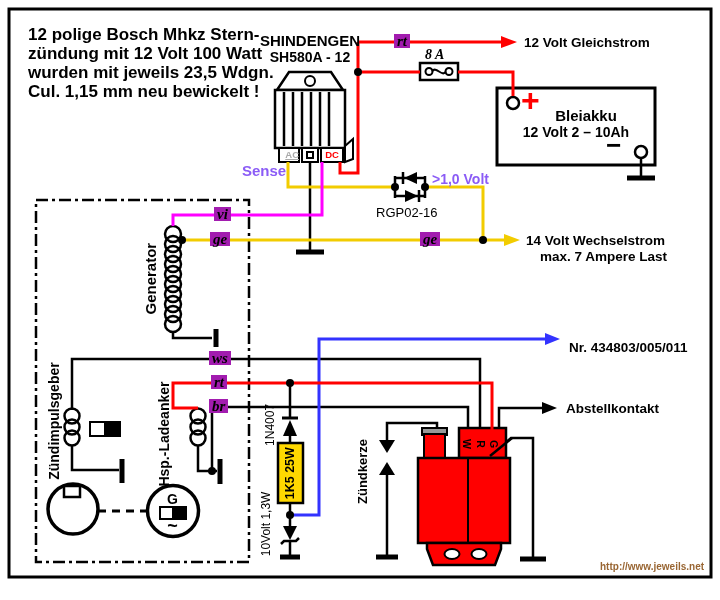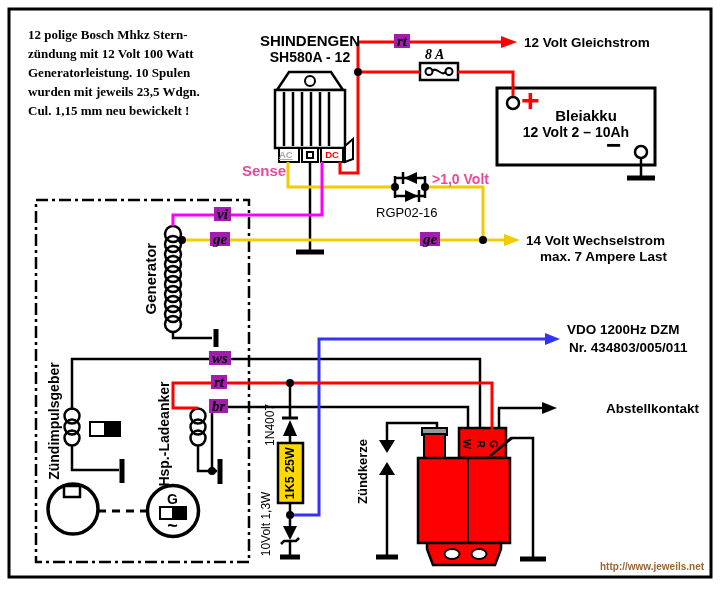--- a/index.html
+++ b/index.html
@@ -5,21 +5,21 @@
   html,body{margin:0;padding:0;background:#fff;}
   #stage{position:relative;width:720px;height:600px;background:#fff;overflow:hidden;
          font-family:"Liberation Sans",sans-serif;}
   #wiring{position:absolute;left:0;top:0;z-index:1;}
   .t{position:absolute;z-index:2;font-family:"Liberation Sans",sans-serif;font-weight:bold;
      color:#000;white-space:nowrap;font-size:13.5px;line-height:1.15;}
   .wl{position:absolute;z-index:3;font-family:"Liberation Serif",serif;font-style:italic;
       font-weight:bold;font-size:15px;line-height:14px;background:#a21caf;padding:0 3px;color:#000;}
   .rot{transform:rotate(-90deg);text-align:center;}
   .rot90{transform:rotate(90deg);text-align:center;}
-  .blue{color:#ec4899;}
+  .blue{color:#8b5cf6;}
   .red{color:#ff0000;}
   .note-line{white-space:nowrap;}
 </style>
 </head>
 <body>
 
 <div id="stage">
 
 <svg id="wiring" width="720" height="600" viewBox="0 0 720 600">
 
@@ -202,31 +202,30 @@
         <circle cx="395" cy="187" r="4"></circle>
         <circle cx="425" cy="187" r="4"></circle>
     <circle cx="182" cy="240" r="4"></circle>
         <circle cx="483" cy="240" r="4"></circle>
         <circle cx="290" cy="383" r="4"></circle>
     <circle cx="290" cy="515" r="4"></circle>
         <circle cx="212" cy="471" r="4"></circle>
   </g>
 </svg>
 
-<div class="t" style="left:28px;top:25px;font-size:13px;line-height:19px;font-family:Liberation Serif, serif;">
+<div class="t" style="left:28px;top:25px;font-size:17px;line-height:19px;">
   <div class="note-line">12 polige Bosch Mhkz Stern-</div>
   <div class="note-line">zündung mit 12 Volt 100 Watt</div>
-  <div class="note-line">Generatorleistung. 10 Spulen</div>
   <div class="note-line">wurden mit jeweils 23,5 Wdgn.</div>
   <div class="note-line">Cul. 1,15 mm neu bewickelt !</div>
 </div>
 
 <div class="t" style="left:250px;top:32px;width:120px;text-align:center;font-size:15px;">SHINDENGEN</div>
 <div class="t" style="left:250px;top:49px;width:120px;text-align:center;font-size:14px;">SH580A - 12</div>
-<div class="t" style="left:279px;top:150px;width:20px;text-align:left;font-size:9.5px;color:#aaaaaa;text-decoration:underline;">AC</div>
+<div class="t" style="left:279px;top:150px;width:20px;text-align:right;font-size:9.5px;color:#aaaaaa;text-decoration:underline;">AC</div>
 <div class="t red" style="left:321px;top:150px;width:22px;text-align:center;font-size:9.5px;">DC</div>
 <div class="t blue" style="left:242px;top:162px;font-size:15px;">Sense</div>
 
 <div class="wl" style="left:394px;top:34px;">rt</div>
 <div class="t" style="left:425px;top:47px;font-size:14px;font-family:'Liberation Serif',serif;font-style:italic;">8 A</div>
 <div class="t" style="left:524px;top:35px;">12 Volt Gleichstrom</div>
 
 <div class="t red" style="left:521px;top:82px;font-size:32px;">+</div>
 <div class="t" style="left:497px;top:107px;width:178px;text-align:center;font-size:15px;">Bleiakku</div>
 <div class="t" style="left:497px;top:124px;width:158px;text-align:center;font-size:14px;">12 Volt 2 – 10Ah</div>
@@ -236,38 +235,37 @@
 <div class="t" style="left:376px;top:206px;font-size:13px;font-weight:normal;">RGP02-16</div>
 
 <div class="wl" style="left:214px;top:207px;">vi</div>
 <div class="wl" style="left:210px;top:232px;">ge</div>
 <div class="wl" style="left:420px;top:232px;">ge</div>
 <div class="t" style="left:526px;top:233px;">14 Volt Wechselstrom</div>
 <div class="t" style="left:540px;top:249px;">max. 7 Ampere Last</div>
 
 <div class="t rot" style="left:95px;top:270px;width:112px;font-size:15px;">Generator</div>
 
-<div class="t" style="left:567px;top:322px;">VDO 1200Hz DZM</div>
 <div class="t" style="left:569px;top:340px;">Nr. 434803/005/011</div>
 
 <div class="wl" style="left:209px;top:351px;">ws</div>
 <div class="wl" style="left:211px;top:375px;">rt</div>
 <div class="wl" style="left:209px;top:399px;">br</div>
 
 <div class="t rot" style="left:-16px;top:413px;width:140px;font-size:14px;">Zündimpulsgeber</div>
 <div class="t rot" style="left:99px;top:426px;width:130px;font-size:14px;">Hsp.-Ladeanker</div>
 <div class="t rot" style="left:239px;top:418px;width:64px;font-size:12px;font-weight:normal;">1N4007</div>
 <div class="t rot" style="left:261px;top:466px;width:58px;font-size:12.5px;">1K5 25W</div>
 <div class="t rot" style="left:225px;top:517px;width:84px;font-size:12px;font-weight:normal;">10Volt 1,3W</div>
 <div class="t rot" style="left:323px;top:464px;width:80px;font-size:13px;">Zündkerze</div>
 
 <div class="t" style="left:164px;top:491px;width:17px;text-align:center;font-size:14px;">G</div>
 <div class="t" style="left:163px;top:516px;width:19px;text-align:center;font-size:18px;">~</div>
 
 <div class="t rot90" style="left:460px;top:438px;width:14px;font-size:10.5px;">W</div>
 <div class="t rot90" style="left:474px;top:438px;width:14px;font-size:10.5px;">R</div>
 <div class="t rot90" style="left:487px;top:438px;width:14px;font-size:10.5px;">G</div>
 
-<div class="t" style="left:566px;top:401px;margin-left:40px;">Abstellkontakt</div>
+<div class="t" style="left:566px;top:401px;">Abstellkontakt</div>
 
 <div class="t" style="left:600px;top:561px;font-size:10px;color:#996633;">http://www.jeweils.net</div>
 
 </div>
 
 </body></html>

